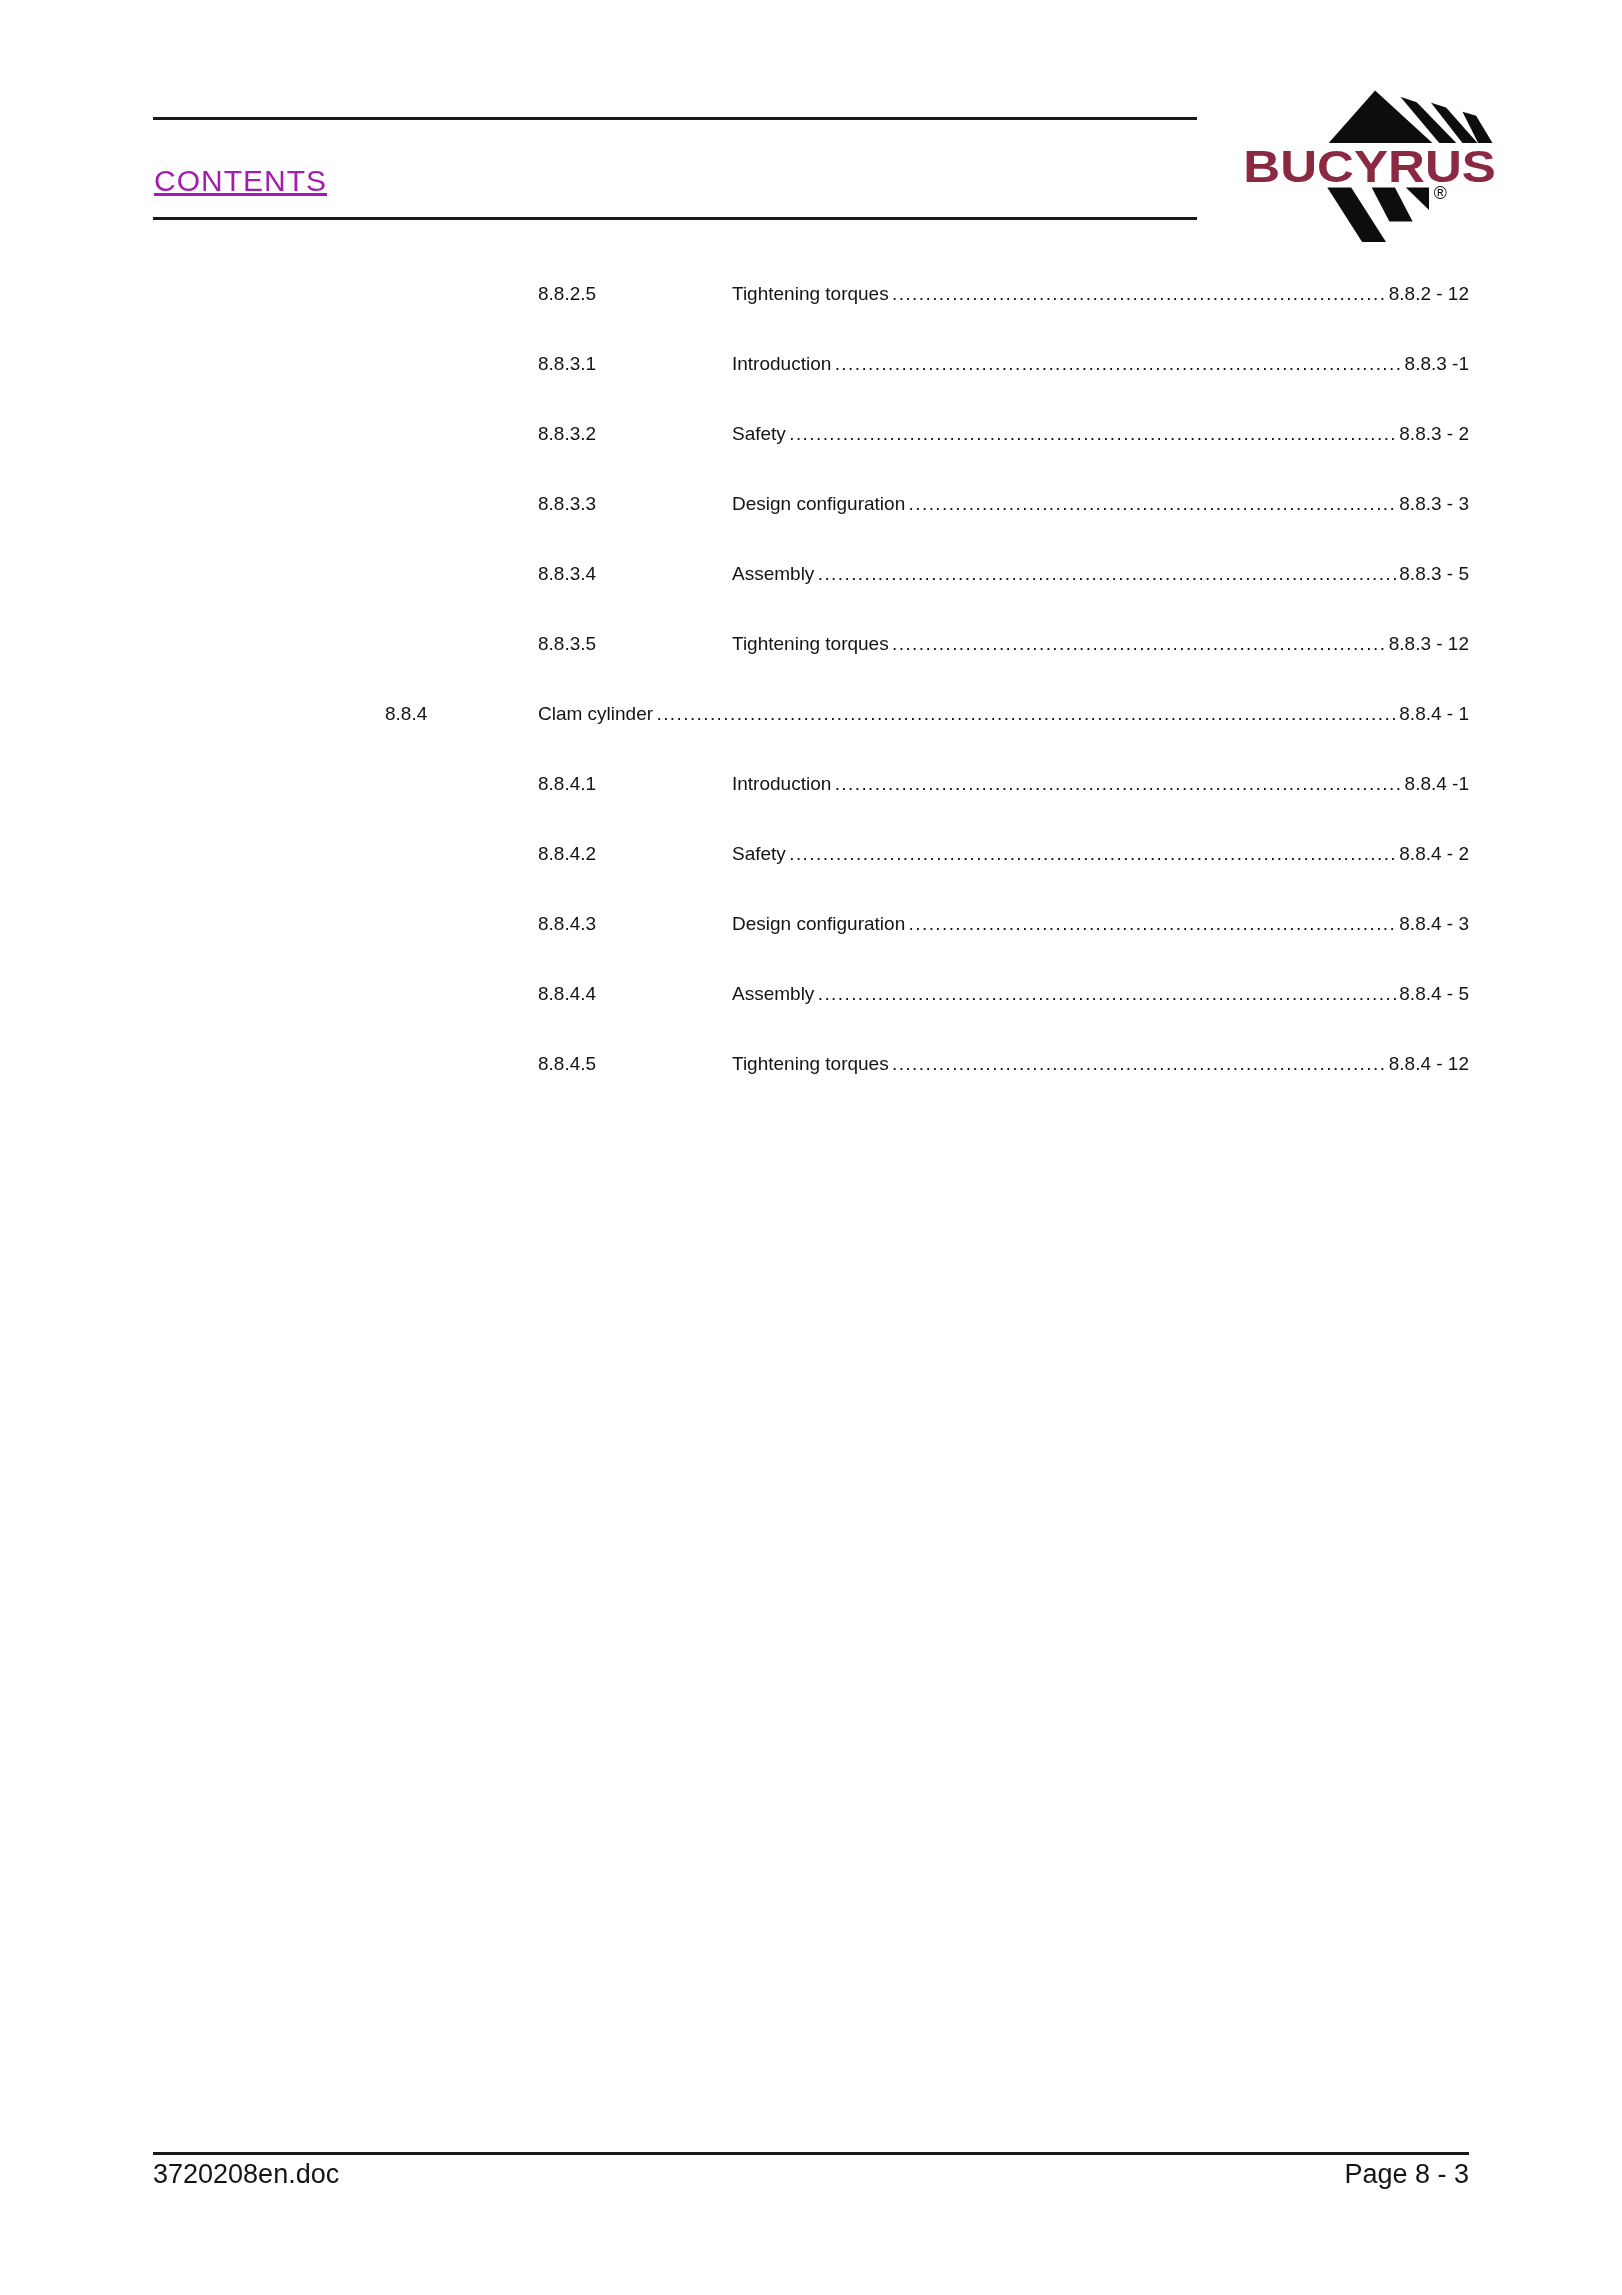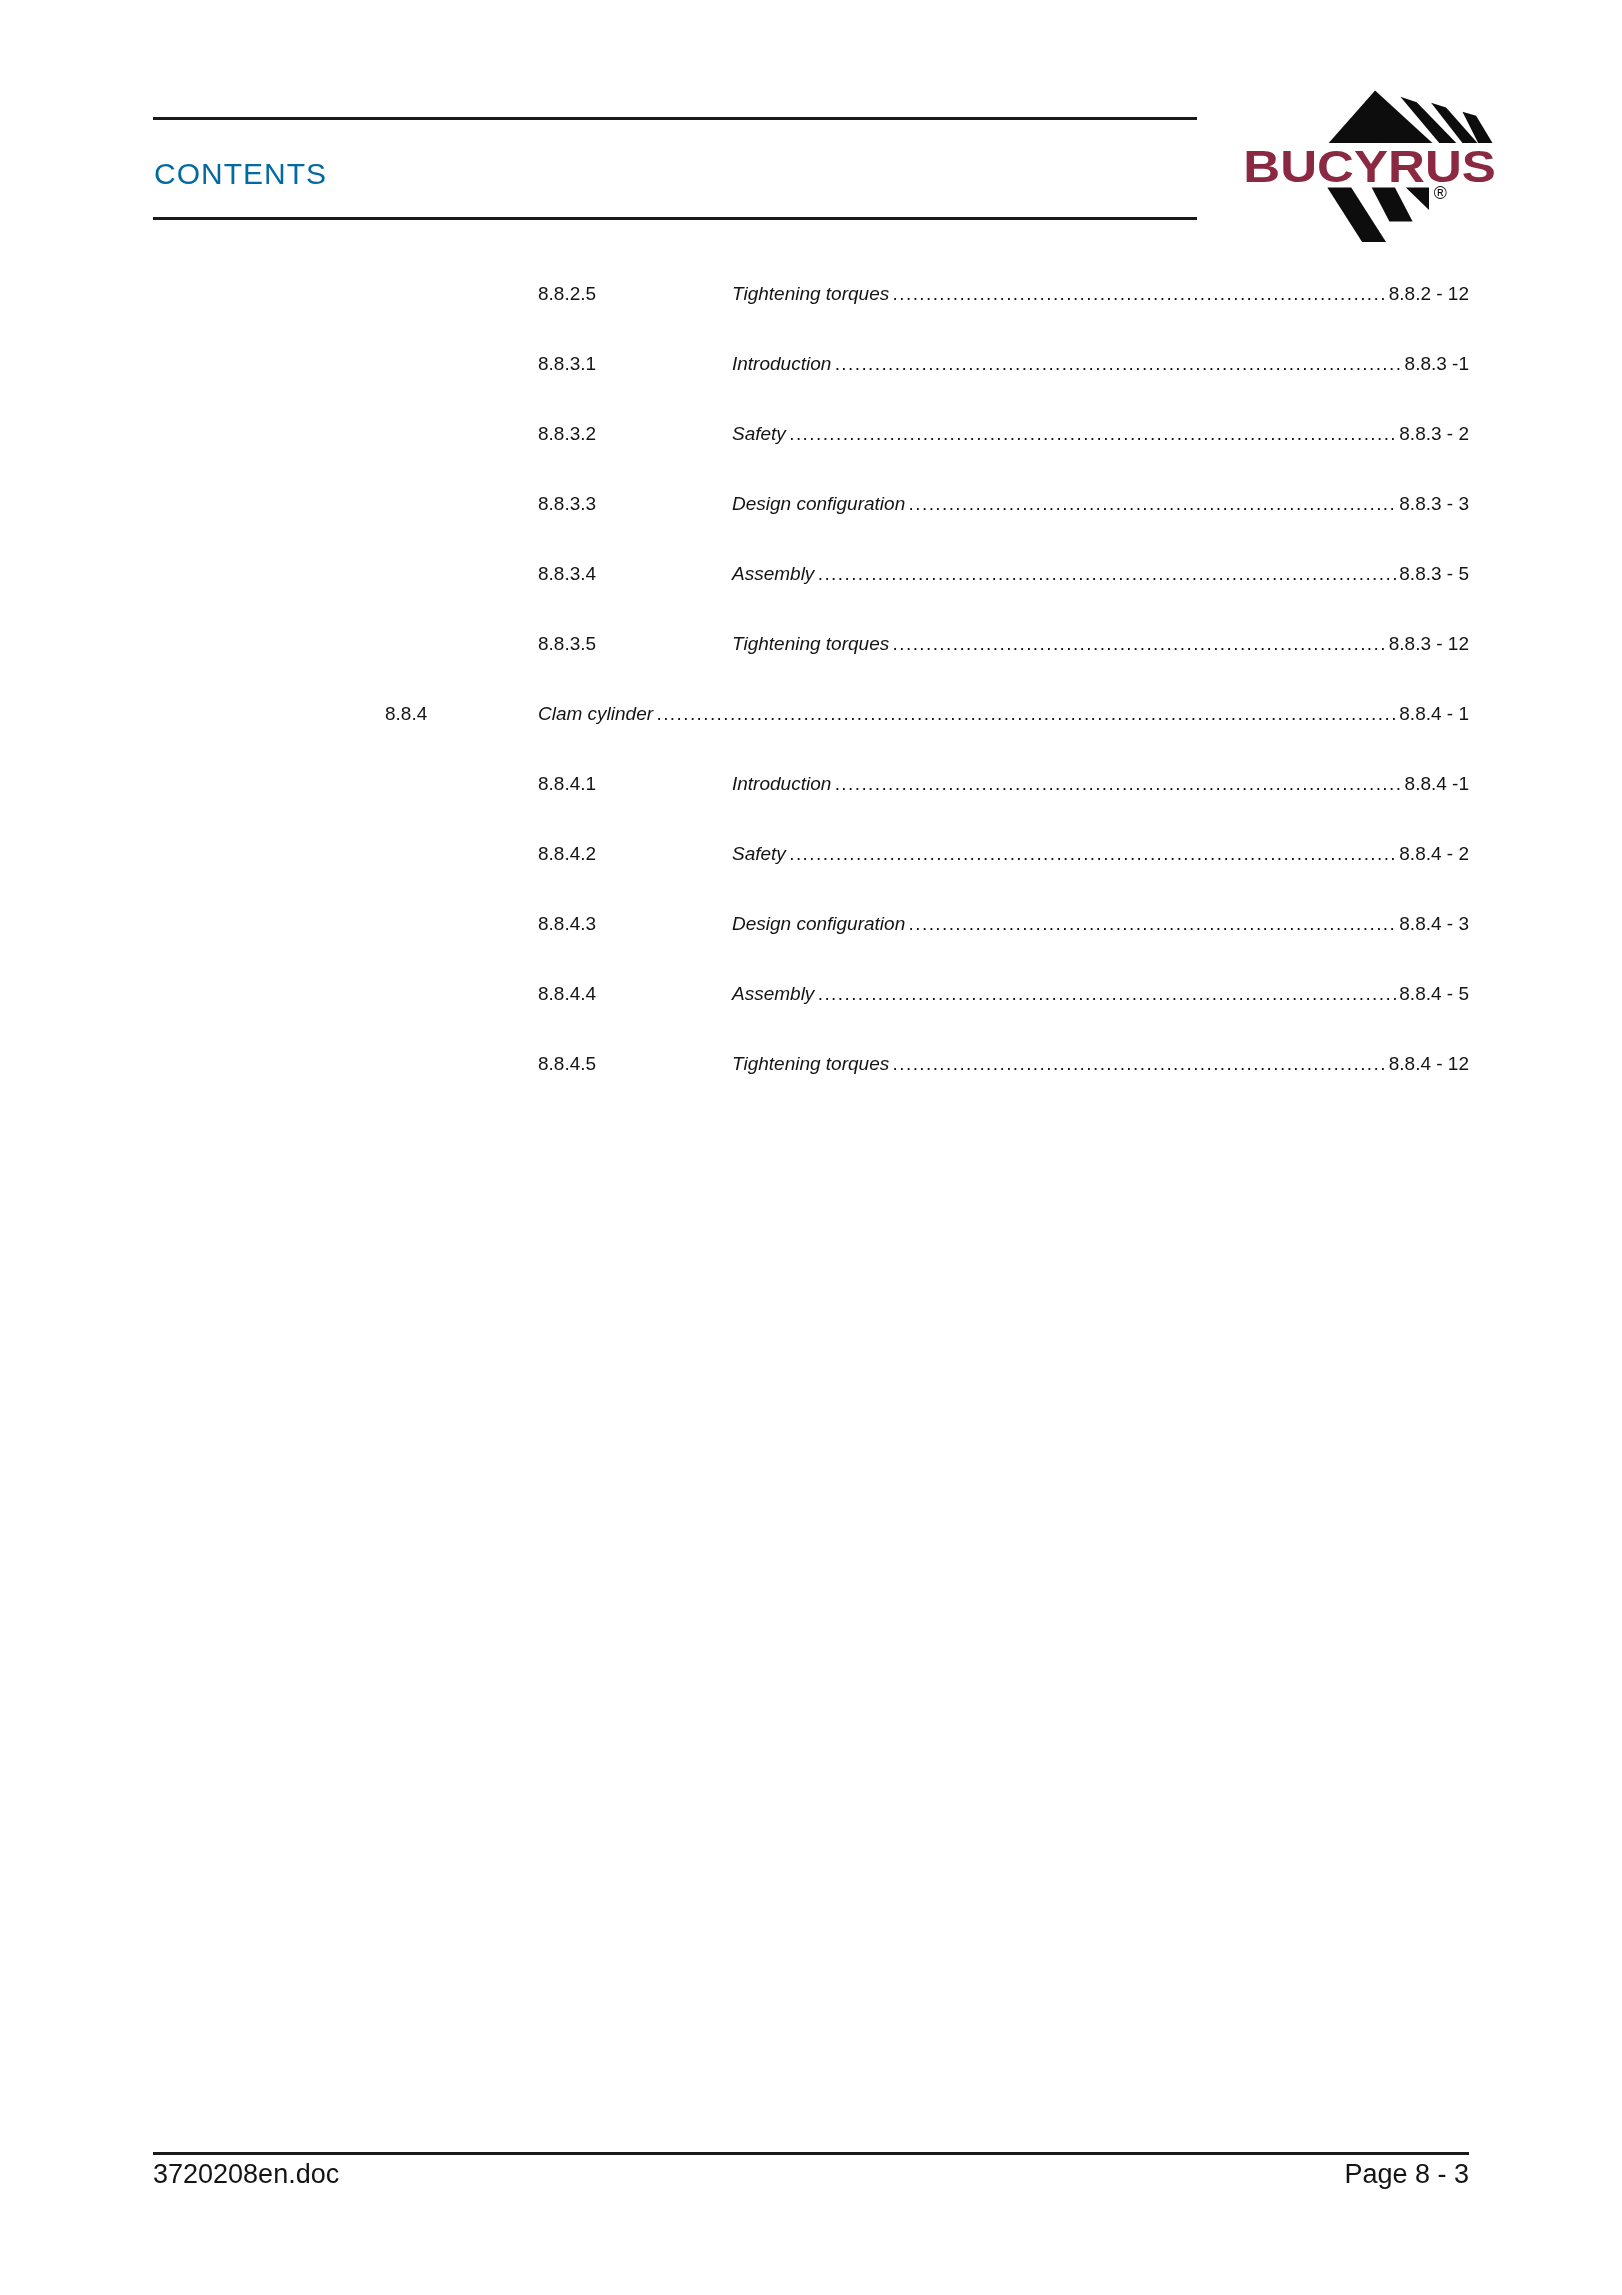--- a/index.html
+++ b/index.html
@@ -20,26 +20,27 @@
     width: 1044px;
     height: 3.4px;
     background: #1a1a1a;
   }
   .rule-top { top: 117px; }
   .rule-bottom { top: 217px; }
 
   .contents-title {
     position: absolute;
     left: 154px;
-    top: 159px;
+    top: 166px;
     font-size: 30px;
     line-height: 1;
     letter-spacing: 1px;
-    color: #0369a1;
+    color: #a21caf;
     white-space: nowrap;
+    text-decoration: underline;
   }
 
   .logo {
     position: absolute;
     left: 1242px;
     top: 85px;
     width: 258px;
     height: 164px;
   }
 
@@ -54,21 +55,21 @@
   }
   .row {
     display: flex;
     align-items: center;
     height: 70px;
     white-space: nowrap;
   }
   .row .num { flex: 0 0 auto; }
   .row.l2 .num { width: 153px; }
   .row.l3 .num { margin-left: 153px; width: 194px; }
-  .row .title { flex: 0 0 auto; font-style: italic; }
+  .row .title { flex: 0 0 auto; }
   .row .leader {
     flex: 1 1 auto;
     overflow: hidden;
     margin: 0 1.4px 0 3.4px;
     letter-spacing: 1.4px;
   }
   .row .leader::after {
     content: "................................................................................................................................................................";
   }
   .row .ref { flex: 0 0 auto; }

